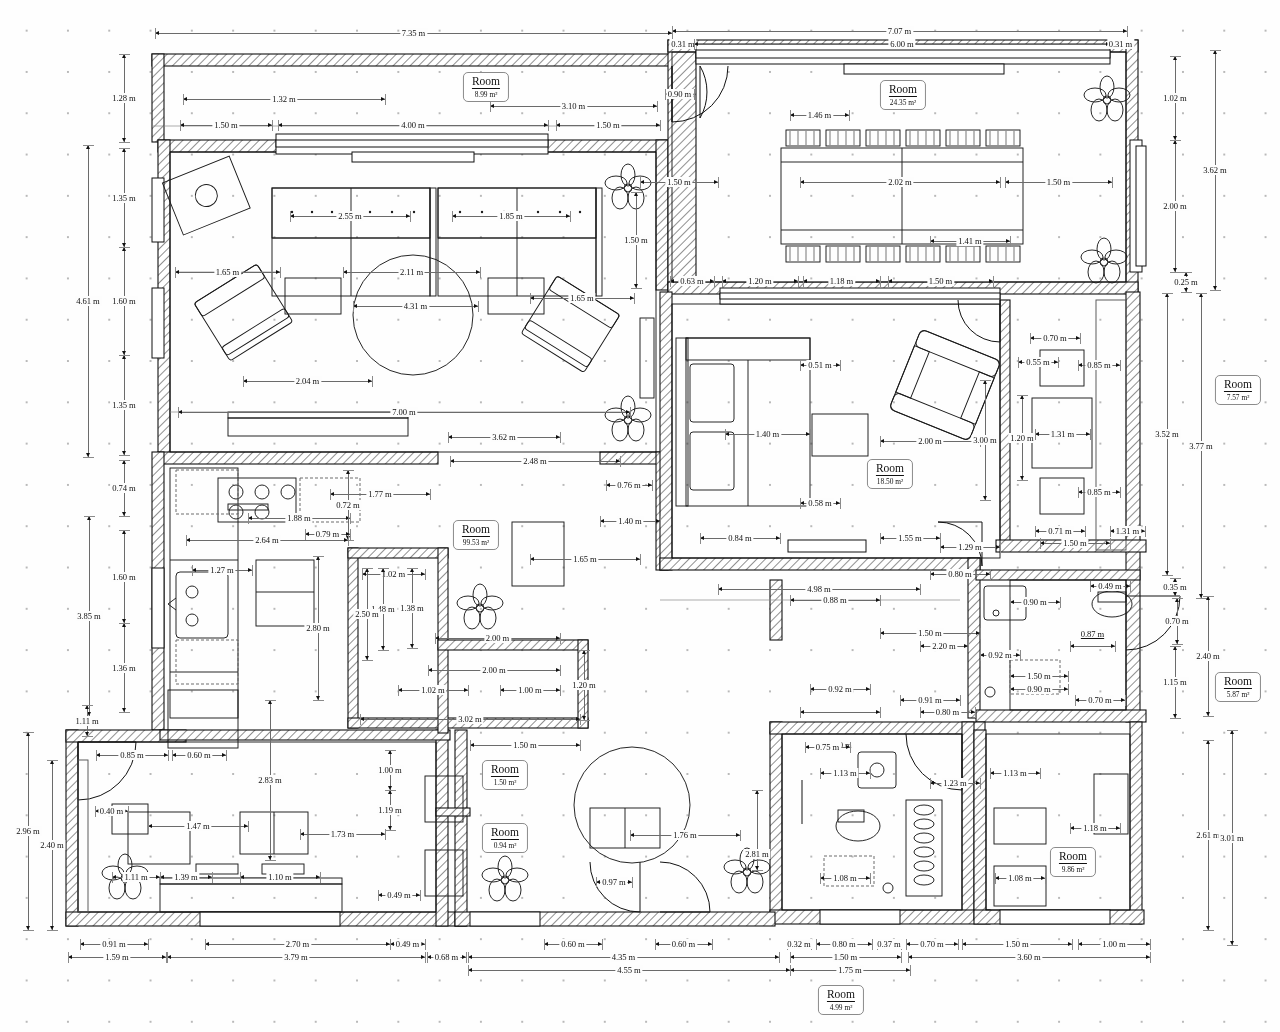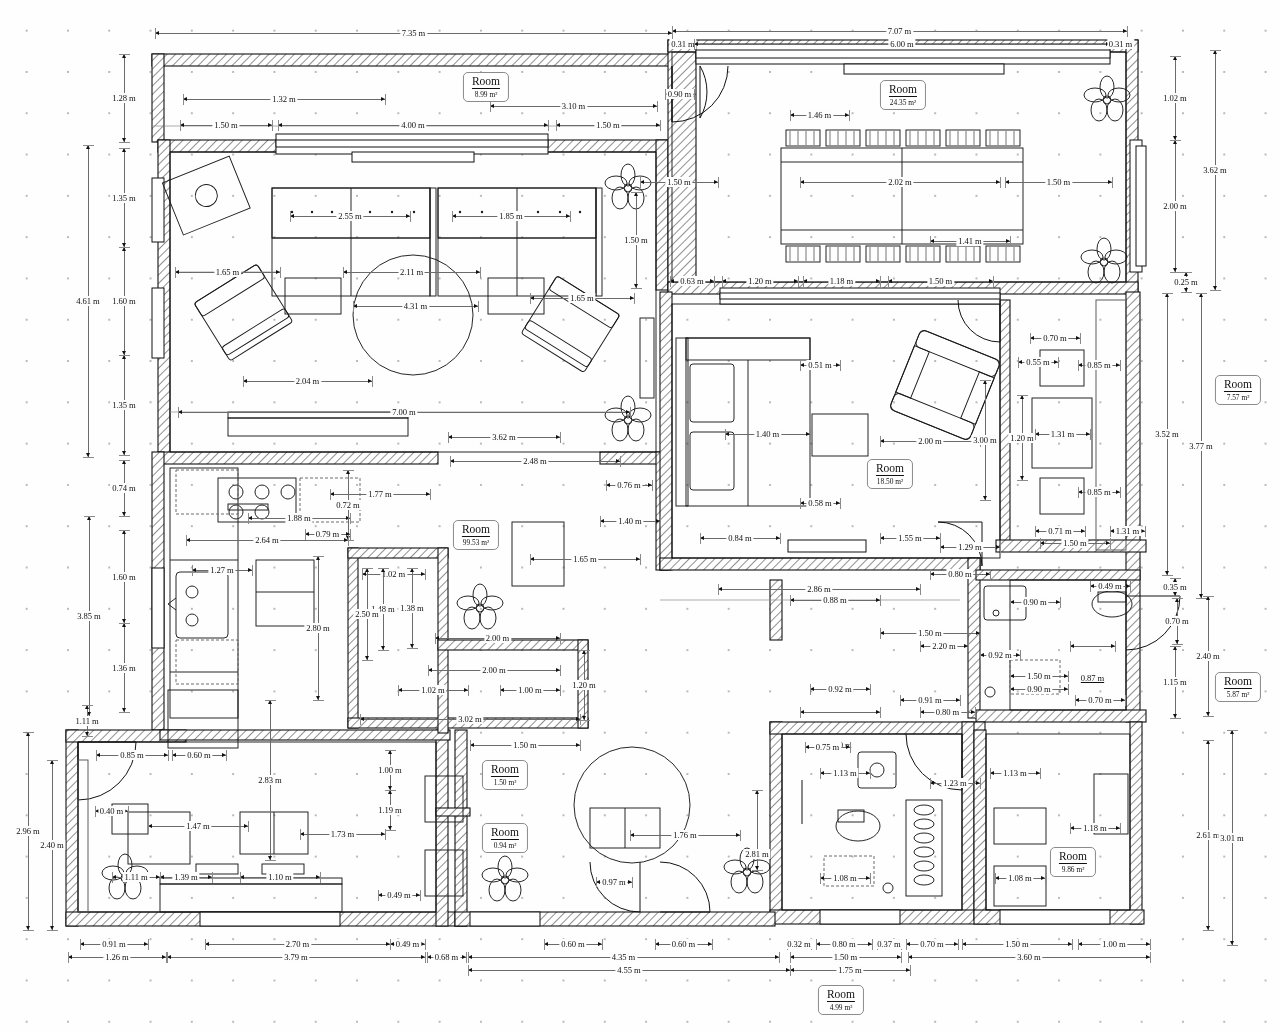--- a/index.html
+++ b/index.html
@@ -620,21 +620,21 @@
       <div class="dlbl" style="left: 1232px; top: 837.5px;">3.01 m</div>
     </div>
   <div id="dim-bottom">
       <div class="dimh" style="left: 80px; top: 944px; width: 68px;"></div>
       <div class="dtick" style="left: 80px; top: 939px; height: 11px;"></div>
       <div class="dtick" style="left: 148px; top: 939px; height: 11px;"></div>
       <div class="dlbl" style="left: 114px; top: 944px;">0.91 m</div>
       <div class="dimh" style="left: 68px; top: 957px; width: 98px;"></div>
       <div class="dtick" style="left: 68px; top: 952px; height: 11px;"></div>
       <div class="dtick" style="left: 166px; top: 952px; height: 11px;"></div>
-      <div class="dlbl" style="left: 117px; top: 957px;">1.26 m</div>
+      <div class="dlbl" style="left: 117px; top: 957px;">1.59 m</div>
       <div class="dimh" style="left: 205px; top: 944px; width: 185px;"></div>
       <div class="dtick" style="left: 205px; top: 939px; height: 11px;"></div>
       <div class="dtick" style="left: 390px; top: 939px; height: 11px;"></div>
       <div class="dlbl" style="left: 297.5px; top: 944px;">2.70 m</div>
       <div class="dimh" style="left: 167px; top: 957px; width: 258px;"></div>
       <div class="dtick" style="left: 167px; top: 952px; height: 11px;"></div>
       <div class="dtick" style="left: 425px; top: 952px; height: 11px;"></div>
       <div class="dlbl" style="left: 296px; top: 957px;">3.79 m</div>
       <div class="dimh" style="left: 390px; top: 944px; width: 35px;"></div>
       <div class="dtick" style="left: 390px; top: 939px; height: 11px;"></div>
@@ -982,21 +982,21 @@
       <div class="dtick" style="left: 880px; top: 533px; height: 11px;"></div>
       <div class="dtick" style="left: 940px; top: 533px; height: 11px;"></div>
       <div class="dlbl" style="left: 910px; top: 538px;">1.55 m</div>
       <div class="dimh" style="left: 940px; top: 547px; width: 60px;"></div>
       <div class="dtick" style="left: 940px; top: 542px; height: 11px;"></div>
       <div class="dtick" style="left: 1000px; top: 542px; height: 11px;"></div>
       <div class="dlbl" style="left: 970px; top: 547px;">1.29 m</div>
       <div class="dimh" style="left: 718px; top: 589px; width: 202px;"></div>
       <div class="dtick" style="left: 718px; top: 584px; height: 11px;"></div>
       <div class="dtick" style="left: 920px; top: 584px; height: 11px;"></div>
-      <div class="dlbl" style="left: 819px; top: 589px;">2.86 m</div>
+      <div class="dlbl" style="left: 819px; top: 589px;">4.98 m</div>
       <div class="dimh" style="left: 790px; top: 600px; width: 90px;"></div>
       <div class="dtick" style="left: 790px; top: 595px; height: 11px;"></div>
       <div class="dtick" style="left: 880px; top: 595px; height: 11px;"></div>
       <div class="dlbl" style="left: 835px; top: 600px;">0.88 m</div>
       <div class="dimh" style="left: 930px; top: 574px; width: 60px;"></div>
       <div class="dtick" style="left: 930px; top: 569px; height: 11px;"></div>
       <div class="dtick" style="left: 990px; top: 569px; height: 11px;"></div>
       <div class="dlbl" style="left: 960px; top: 574px;">0.80 m</div>
       <div class="dimh" style="left: 880px; top: 633px; width: 100px;"></div>
       <div class="dtick" style="left: 880px; top: 628px; height: 11px;"></div>
@@ -1022,21 +1022,21 @@
       <div class="dtick" style="left: 800px; top: 707px; height: 11px;"></div>
       <div class="dtick" style="left: 880px; top: 707px; height: 11px;"></div>
       <div class="dlbl" style="left: 840px; top: 745px;">1.90 m</div>
       <div class="dimh" style="left: 980px; top: 655px; width: 40px;"></div>
       <div class="dtick" style="left: 980px; top: 650px; height: 11px;"></div>
       <div class="dtick" style="left: 1020px; top: 650px; height: 11px;"></div>
       <div class="dlbl" style="left: 1000px; top: 655px;">0.92 m</div>
       <div class="dimh" style="left: 1070px; top: 646px; width: 45px;"></div>
       <div class="dtick" style="left: 1070px; top: 641px; height: 11px;"></div>
       <div class="dtick" style="left: 1115px; top: 641px; height: 11px;"></div>
-      <div class="dlbl" style="left: 1092.5px; top: 678px; text-decoration: underline;">0.87 m</div>
+      <div class="dlbl" style="left: 1092.5px; top: 634px; text-decoration: underline;">0.87 m</div>
       <div class="dimh" style="left: 1010px; top: 602px; width: 50px;"></div>
       <div class="dtick" style="left: 1010px; top: 597px; height: 11px;"></div>
       <div class="dtick" style="left: 1060px; top: 597px; height: 11px;"></div>
       <div class="dlbl" style="left: 1035px; top: 602px;">0.90 m</div>
       <div class="dimh" style="left: 1090px; top: 586px; width: 40px;"></div>
       <div class="dtick" style="left: 1090px; top: 581px; height: 11px;"></div>
       <div class="dtick" style="left: 1130px; top: 581px; height: 11px;"></div>
       <div class="dlbl" style="left: 1110px; top: 586px;">0.49 m</div>
       <div class="dimh" style="left: 1010px; top: 676px; width: 58px;"></div>
       <div class="dtick" style="left: 1010px; top: 671px; height: 11px;"></div>

